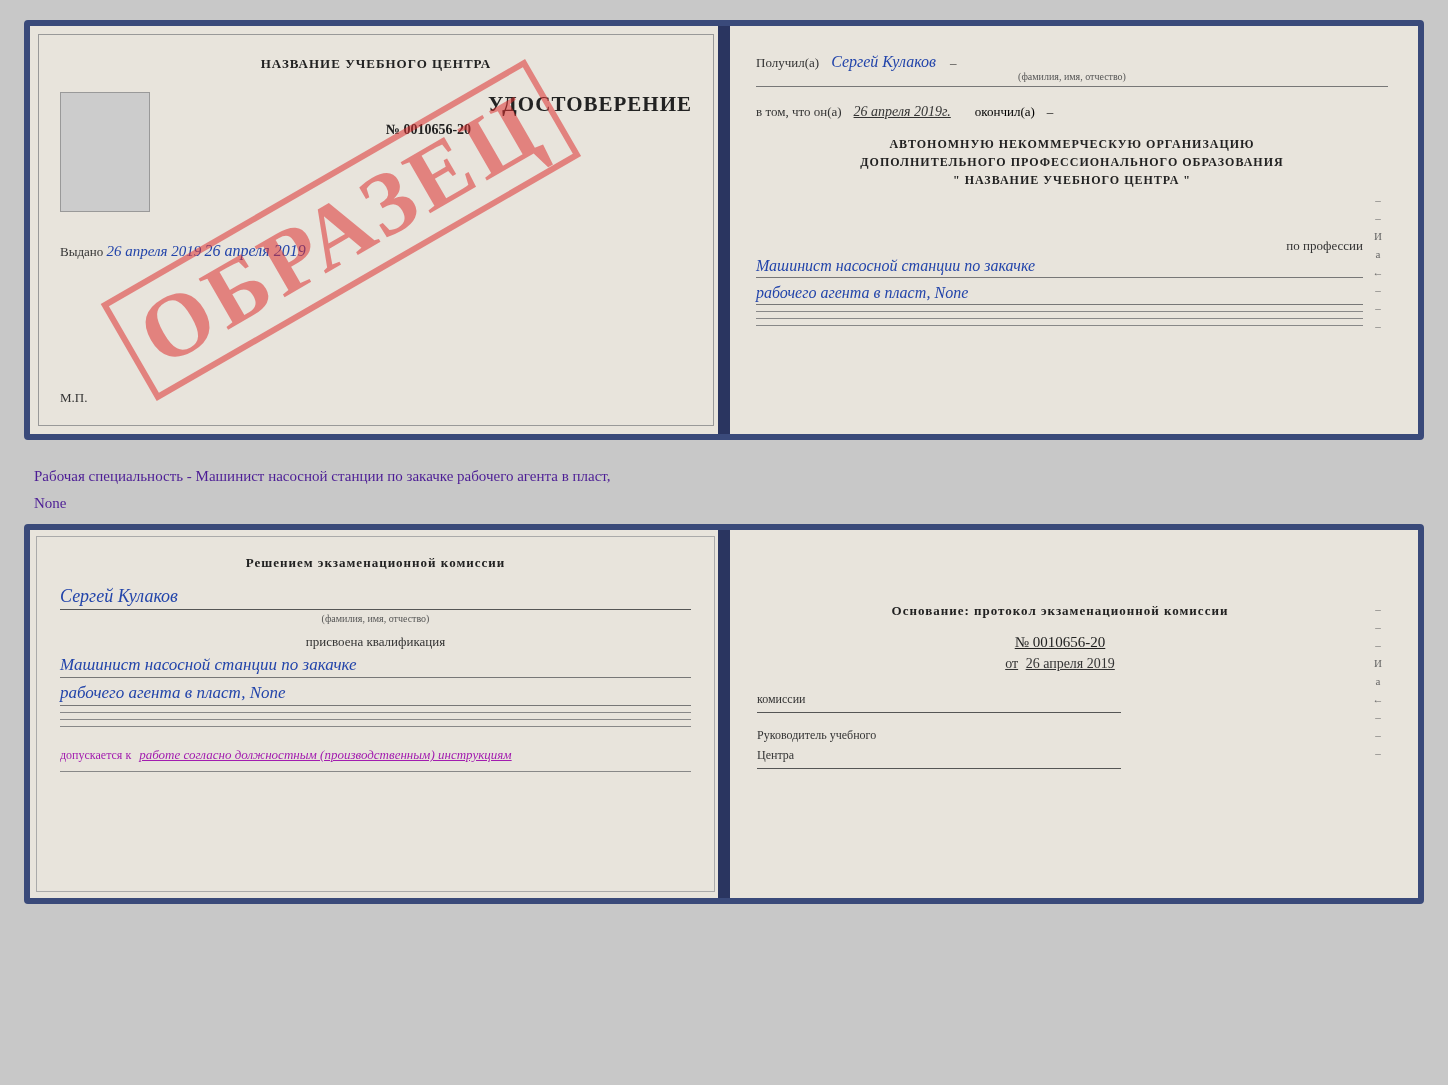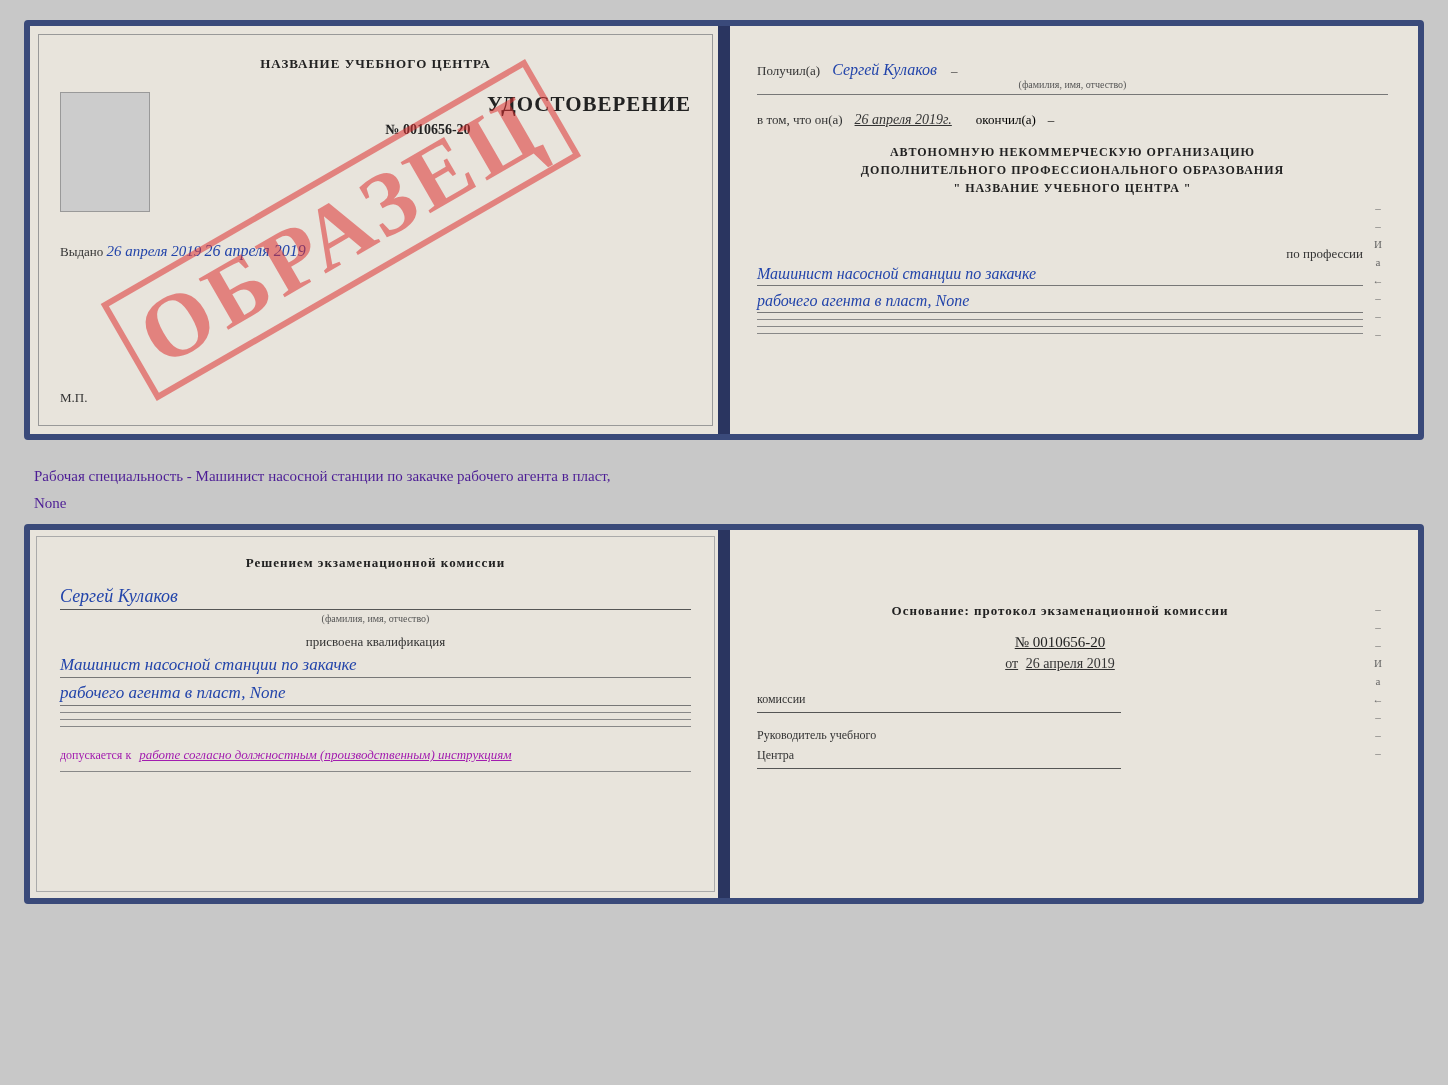--- a/index.html
+++ b/index.html
@@ -39,21 +39,21 @@
       transform: translateX(-50%);
     }
 
     .cert-left, .cert-right {
       flex: 1;
       padding: 30px;
       position: relative;
     }
 
     .cert-left {
-      border-right: 6px solid #c2410c;
+      border-right: 4px solid #c2410c;
     }
 
     
     .cert-left::before {
       content: '';
       position: absolute;
       top: 8px; left: 8px; right: 8px; bottom: 8px;
       border: 1px solid #999;
       pointer-events: none;
     }
@@ -129,21 +129,21 @@
       border: 6px solid rgba(220, 50, 50, 0.55);
       padding: 5px 15px;
       pointer-events: none;
       white-space: nowrap;
       letter-spacing: 5px;
       line-height: 1;
     }
 
     
     .cert-right {
-      padding: 35px 30px;
+      padding: 27px 30px;
     }
 
     .right-line-text {
       font-size: 13px;
       color: #333;
     }
 
     .right-line-cursive {
       font-style: italic;
       font-size: 16px;

